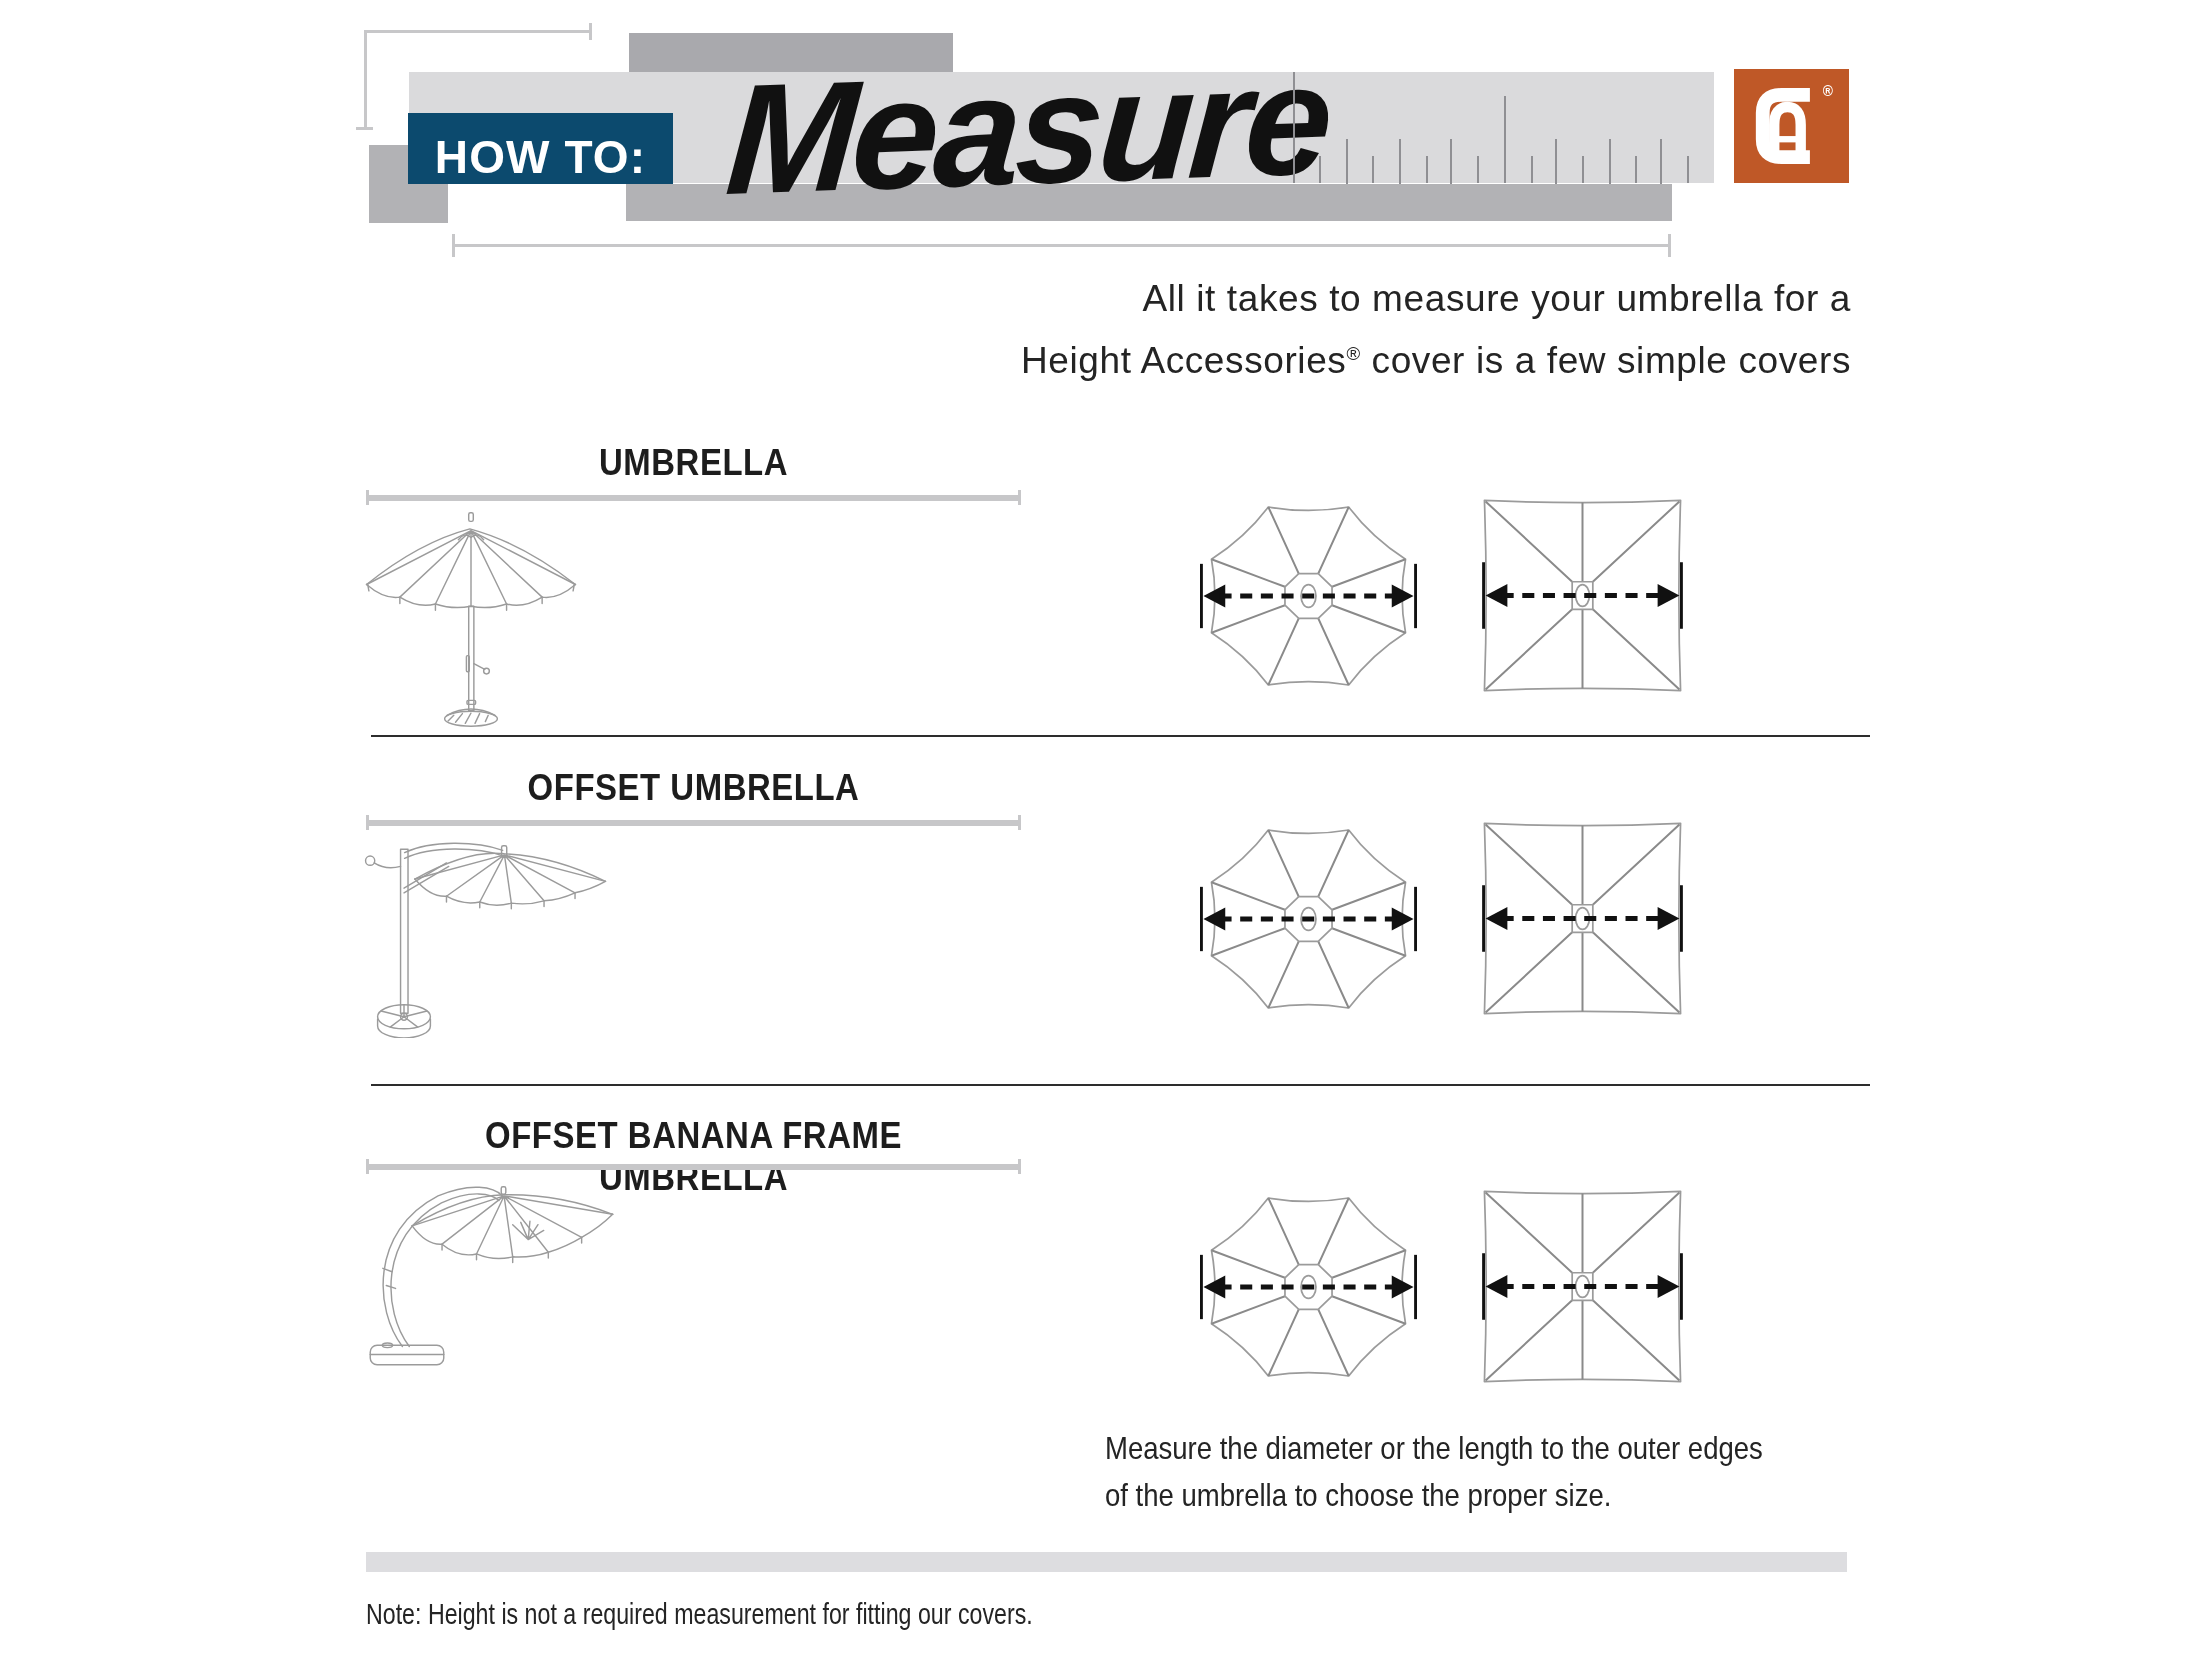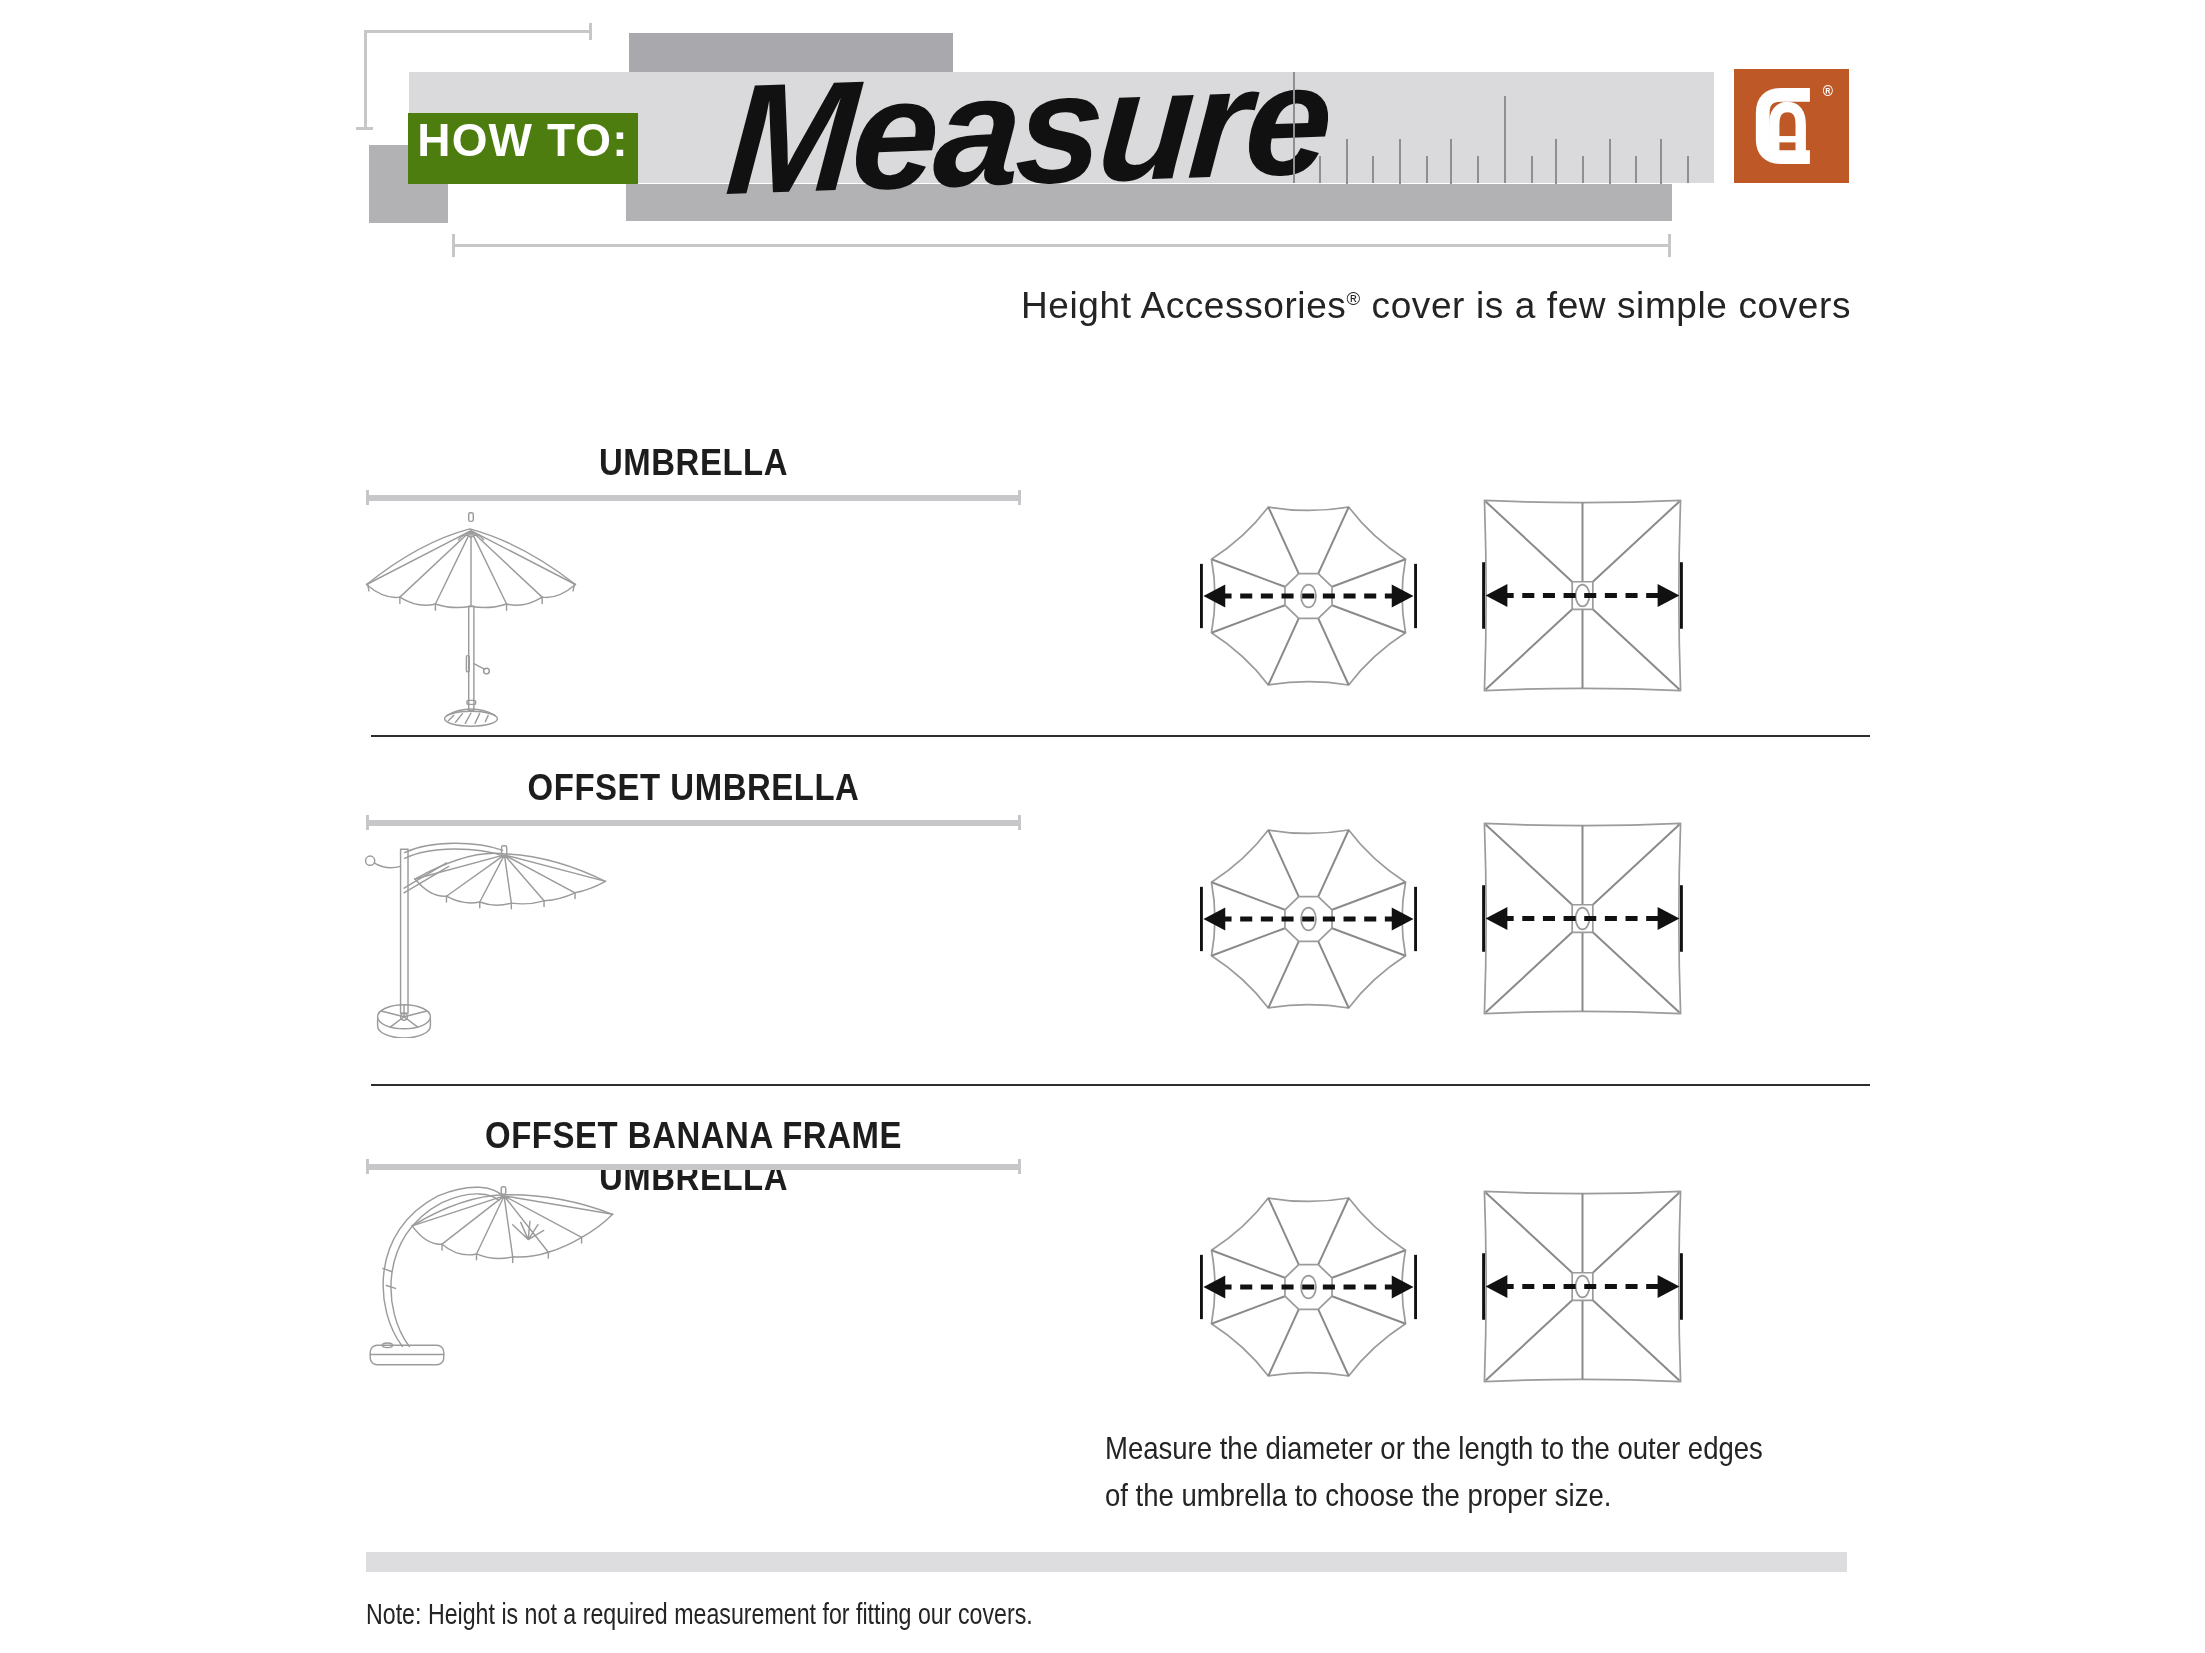--- a/index.html
+++ b/index.html
@@ -5,22 +5,22 @@
   html,body{margin:0;padding:0;background:#ffffff;}
   body{width:2205px;height:1654px;position:relative;overflow:hidden;
        font-family:"Liberation Sans", sans-serif;color:#222;}
   .abs{position:absolute;}
   
   .bracket{background:#c7c7c9;}
   .top-rect{left:629px;top:33px;width:324px;height:41px;background:#a9a9ad;}
   .band{left:409px;top:72px;width:1305px;height:111px;background:#dadadc;}
   .strip{left:626px;top:184px;width:1046px;height:37px;background:#b2b2b5;}
   .left-square{left:369px;top:145px;width:79px;height:78px;background:#b2b2b5;}
-  .howto{left:408px;top:113px;width:230px;height:71px;background:#4d7c0f;
-         display:flex;align-items:flex-start;justify-content:center;}
+  .howto{left:408px;top:113px;width:265px;height:71px;background:#0c4a6e;
+         display:flex;align-items:flex-end;justify-content:center;}
   .howto span{color:#ffffff;font-weight:700;font-size:46px;letter-spacing:1.1px;}
   .script-title{left:721px;top:62px;width:632px;height:172px;
 onts     font-family:"DejaVu Serif", serif;font-style:italic;font-weight:700;
      font-size:156px;line-height:156px;color:#111;letter-spacing:-4.6px;
      transform:rotate(-2deg) skewX(-6deg);transform-origin:left bottom;}
   .tick{position:absolute;width:2.3px;background:#8f8f93;}
   .logo{left:1734px;top:69px;width:115px;height:114px;background:#bf5827;}
   .logo .reg{position:absolute;right:16px;top:15px;color:#fff;font-size:13.8px;font-weight:700;}
   
   .intro{right:354px;top:271px;width:1034px;text-align:right;
@@ -90,20 +90,21 @@
     </g>
   </svg>
   <span class="reg">®</span>
 </div>
 
 <div class="abs bracket" style="left:452px;top:244px;width:1219px;height:3.4px;"></div>
 <div class="abs bracket" style="left:452px;top:234px;width:2.9px;height:23px;"></div>
 <div class="abs bracket" style="left:1668px;top:234px;width:2.9px;height:23px;"></div>
 
 <div class="abs intro">
+  <div>All it takes to measure your umbrella for a</div>
   <div><span>Height Accessories</span><sup>®</sup><span> cover is a few simple covers</span></div>
 </div>
 
 <div class="abs sec-heading" style="top:442px;">UMBRELLA</div>
 <div class="abs mbar" style="top:495px;">
     <span class="cap l"></span>
     <span class="cap r"></span>
   </div>
 
 <div class="abs" style="left:362px;top:511px;">

